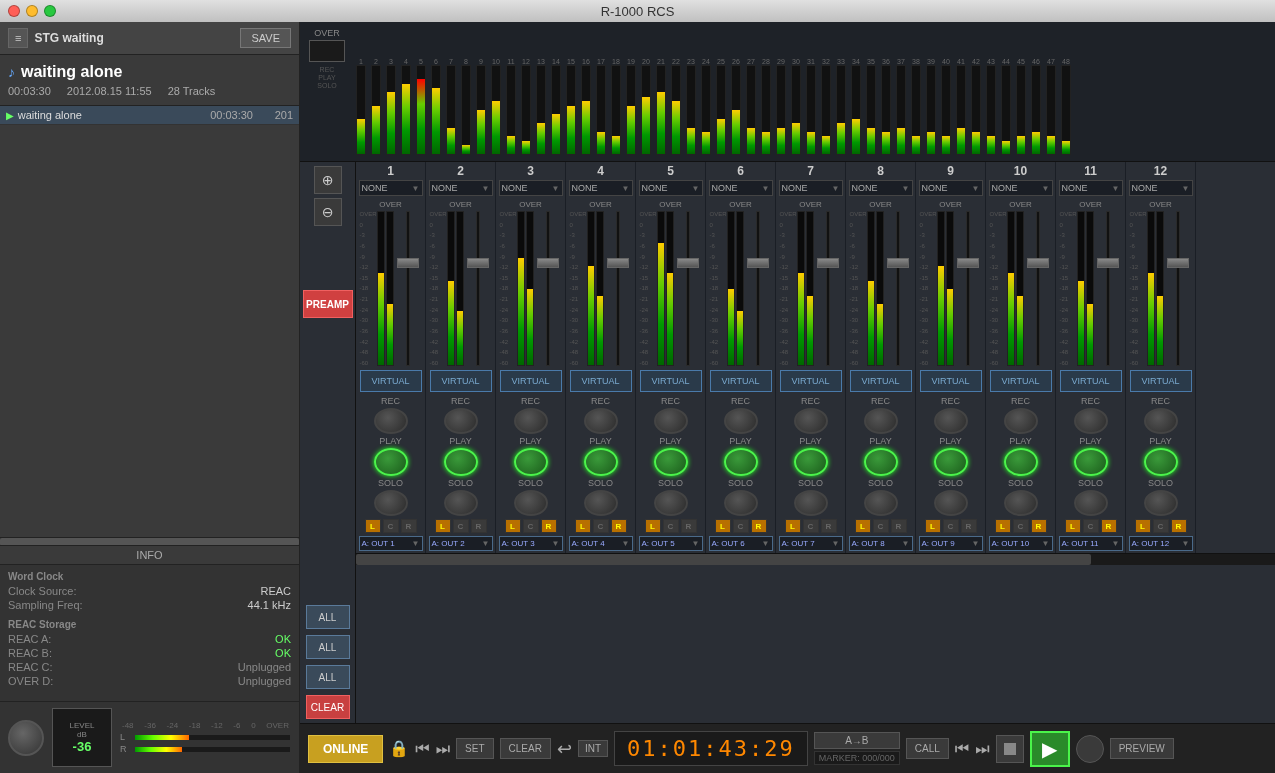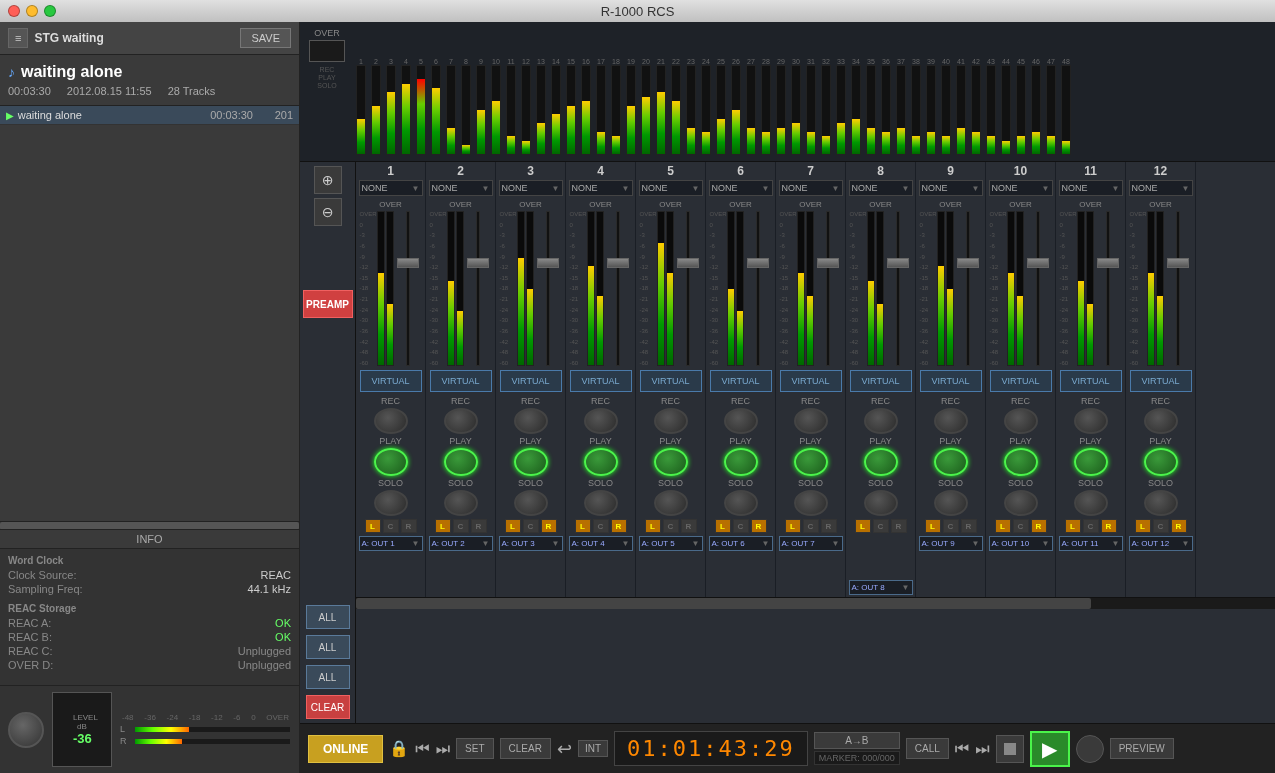--- a/index.html
+++ b/index.html
@@ -51,21 +51,21 @@
     .info-group-title { color: #888; font-size: 10px; margin-bottom: 3px; font-weight: bold; }
     .info-row { display: flex; justify-content: space-between; margin-bottom: 2px; }
     .info-label { color: #888; }
     .info-value { color: #ccc; }
     .status-ok { color: #6f6; }
     .status-unplugged { color: #888; }
 
     
     .monitor-section { background: #333; border-top: 1px solid #222; }
     .monitor-content { padding: 6px 8px; display: flex; align-items: center; gap: 8px; }
-    .level-display { background: #1a1a1a; border: 1px solid #555; padding: 20px; width: 60px; }
+    .level-display { background: #1a1a1a; border: 1px solid #555; padding: 12px; width: 60px; }
     .knob { width: 36px; height: 36px; border-radius: 50%; background: radial-gradient(circle at 40% 35%, #666, #333); border: 2px solid #555; }
     .meters { display: flex; flex-direction: column; gap: 2px; flex: 1; }
     .meter-row { display: flex; align-items: center; gap: 4px; }
     .meter-track { font-size: 9px; color: #888; width: 10px; }
     .meter-bar-bg { flex: 1; height: 7px; background: #1a1a1a; border: 1px solid #333; position: relative; overflow: hidden; }
     .meter-bar { height: 100%; background: linear-gradient(to right, #090, #6f0, #ff0, #f60); }
 
     
     .right-panel { flex: 1; background: #2a2e35; display: flex; flex-direction: column; overflow: hidden; }
 
@@ -934,21 +934,21 @@
               <div style="width: 34px; height: 26px; border-radius: 50%; background: radial-gradient(circle at 40% 35%, rgb(85, 85, 85), rgb(42, 42, 42)); border: 2px solid rgb(68, 68, 68); display: flex; align-items: center; justify-content: center; cursor: pointer;"></div>
               <div style="font-size: 9px; color: rgb(136, 136, 136); height: 14px; display: flex; align-items: center; justify-content: center;">PLAY</div>
               <div style="width: 34px; height: 28px; border-radius: 50%; background: radial-gradient(circle at 40% 35%, rgb(58, 154, 58), rgb(26, 90, 26)); border: 2px solid rgb(74, 244, 74); box-shadow: rgb(34, 255, 34) 0px 0px 5px; display: flex; align-items: center; justify-content: center; cursor: pointer;"></div>
               <div style="font-size: 9px; color: rgb(136, 136, 136); height: 14px; display: flex; align-items: center; justify-content: center;">SOLO</div>
               <div style="width: 34px; height: 26px; border-radius: 50%; background: radial-gradient(circle at 40% 35%, rgb(85, 85, 85), rgb(42, 42, 42)); border: 2px solid rgb(68, 68, 68); display: flex; align-items: center; justify-content: center; cursor: pointer;"></div>
               <div style="display: flex; gap: 2px; margin: 3px 0px;">
                 <div style="width: 16px; height: 14px; font-size: 8px; display: flex; align-items: center; justify-content: center; cursor: pointer; border: 1px solid rgb(51, 51, 51); font-weight: bold; background: rgb(184, 112, 0); color: rgb(255, 255, 0);">L</div>
                 <div style="width: 16px; height: 14px; font-size: 8px; display: flex; align-items: center; justify-content: center; cursor: pointer; border: 1px solid rgb(51, 51, 51); font-weight: bold; background: rgb(58, 58, 58); color: rgb(102, 102, 102);">C</div>
                 <div style="width: 16px; height: 14px; font-size: 8px; display: flex; align-items: center; justify-content: center; cursor: pointer; border: 1px solid rgb(51, 51, 51); font-weight: bold; background: rgb(58, 58, 58); color: rgb(102, 102, 102);">R</div>
               </div>
-              <div style="background: rgb(26, 30, 37); border: 1px solid rgb(74, 106, 138); color: rgb(153, 170, 255); font-size: 8px; padding: 2px; width: 64px; text-align: center; cursor: pointer; display: flex; align-items: center; justify-content: space-between; margin-top: 44px;">
+              <div style="background: rgb(26, 30, 37); border: 1px solid rgb(74, 106, 138); color: rgb(153, 170, 255); font-size: 8px; padding: 2px; width: 64px; text-align: center; cursor: pointer; display: flex; align-items: center; justify-content: space-between;">
                 <span>A: OUT 8</span>
                 <span style="color:#666;font-size:8px;">▼</span>
               </div>
             </div>
             <div style="width: 70px; flex-shrink: 0; display: flex; flex-direction: column; align-items: center; border-right: 1px solid rgb(26, 30, 37); padding: 2px 1px;">
               <div style="color: rgb(204, 204, 204); font-size: 12px; font-weight: bold; margin-bottom: 2px;">9</div>
               <div style="width: 64px; background: rgb(26, 30, 37); border: 1px solid rgb(68, 68, 68); color: rgb(170, 170, 170); font-size: 9px; text-align: center; padding: 2px; cursor: pointer; margin-bottom: 4px; display: flex; align-items: center; justify-content: space-between;">
                 <span>NONE</span>
                 <span style="color:#666;font-size:8px;">▼</span>
               </div>

